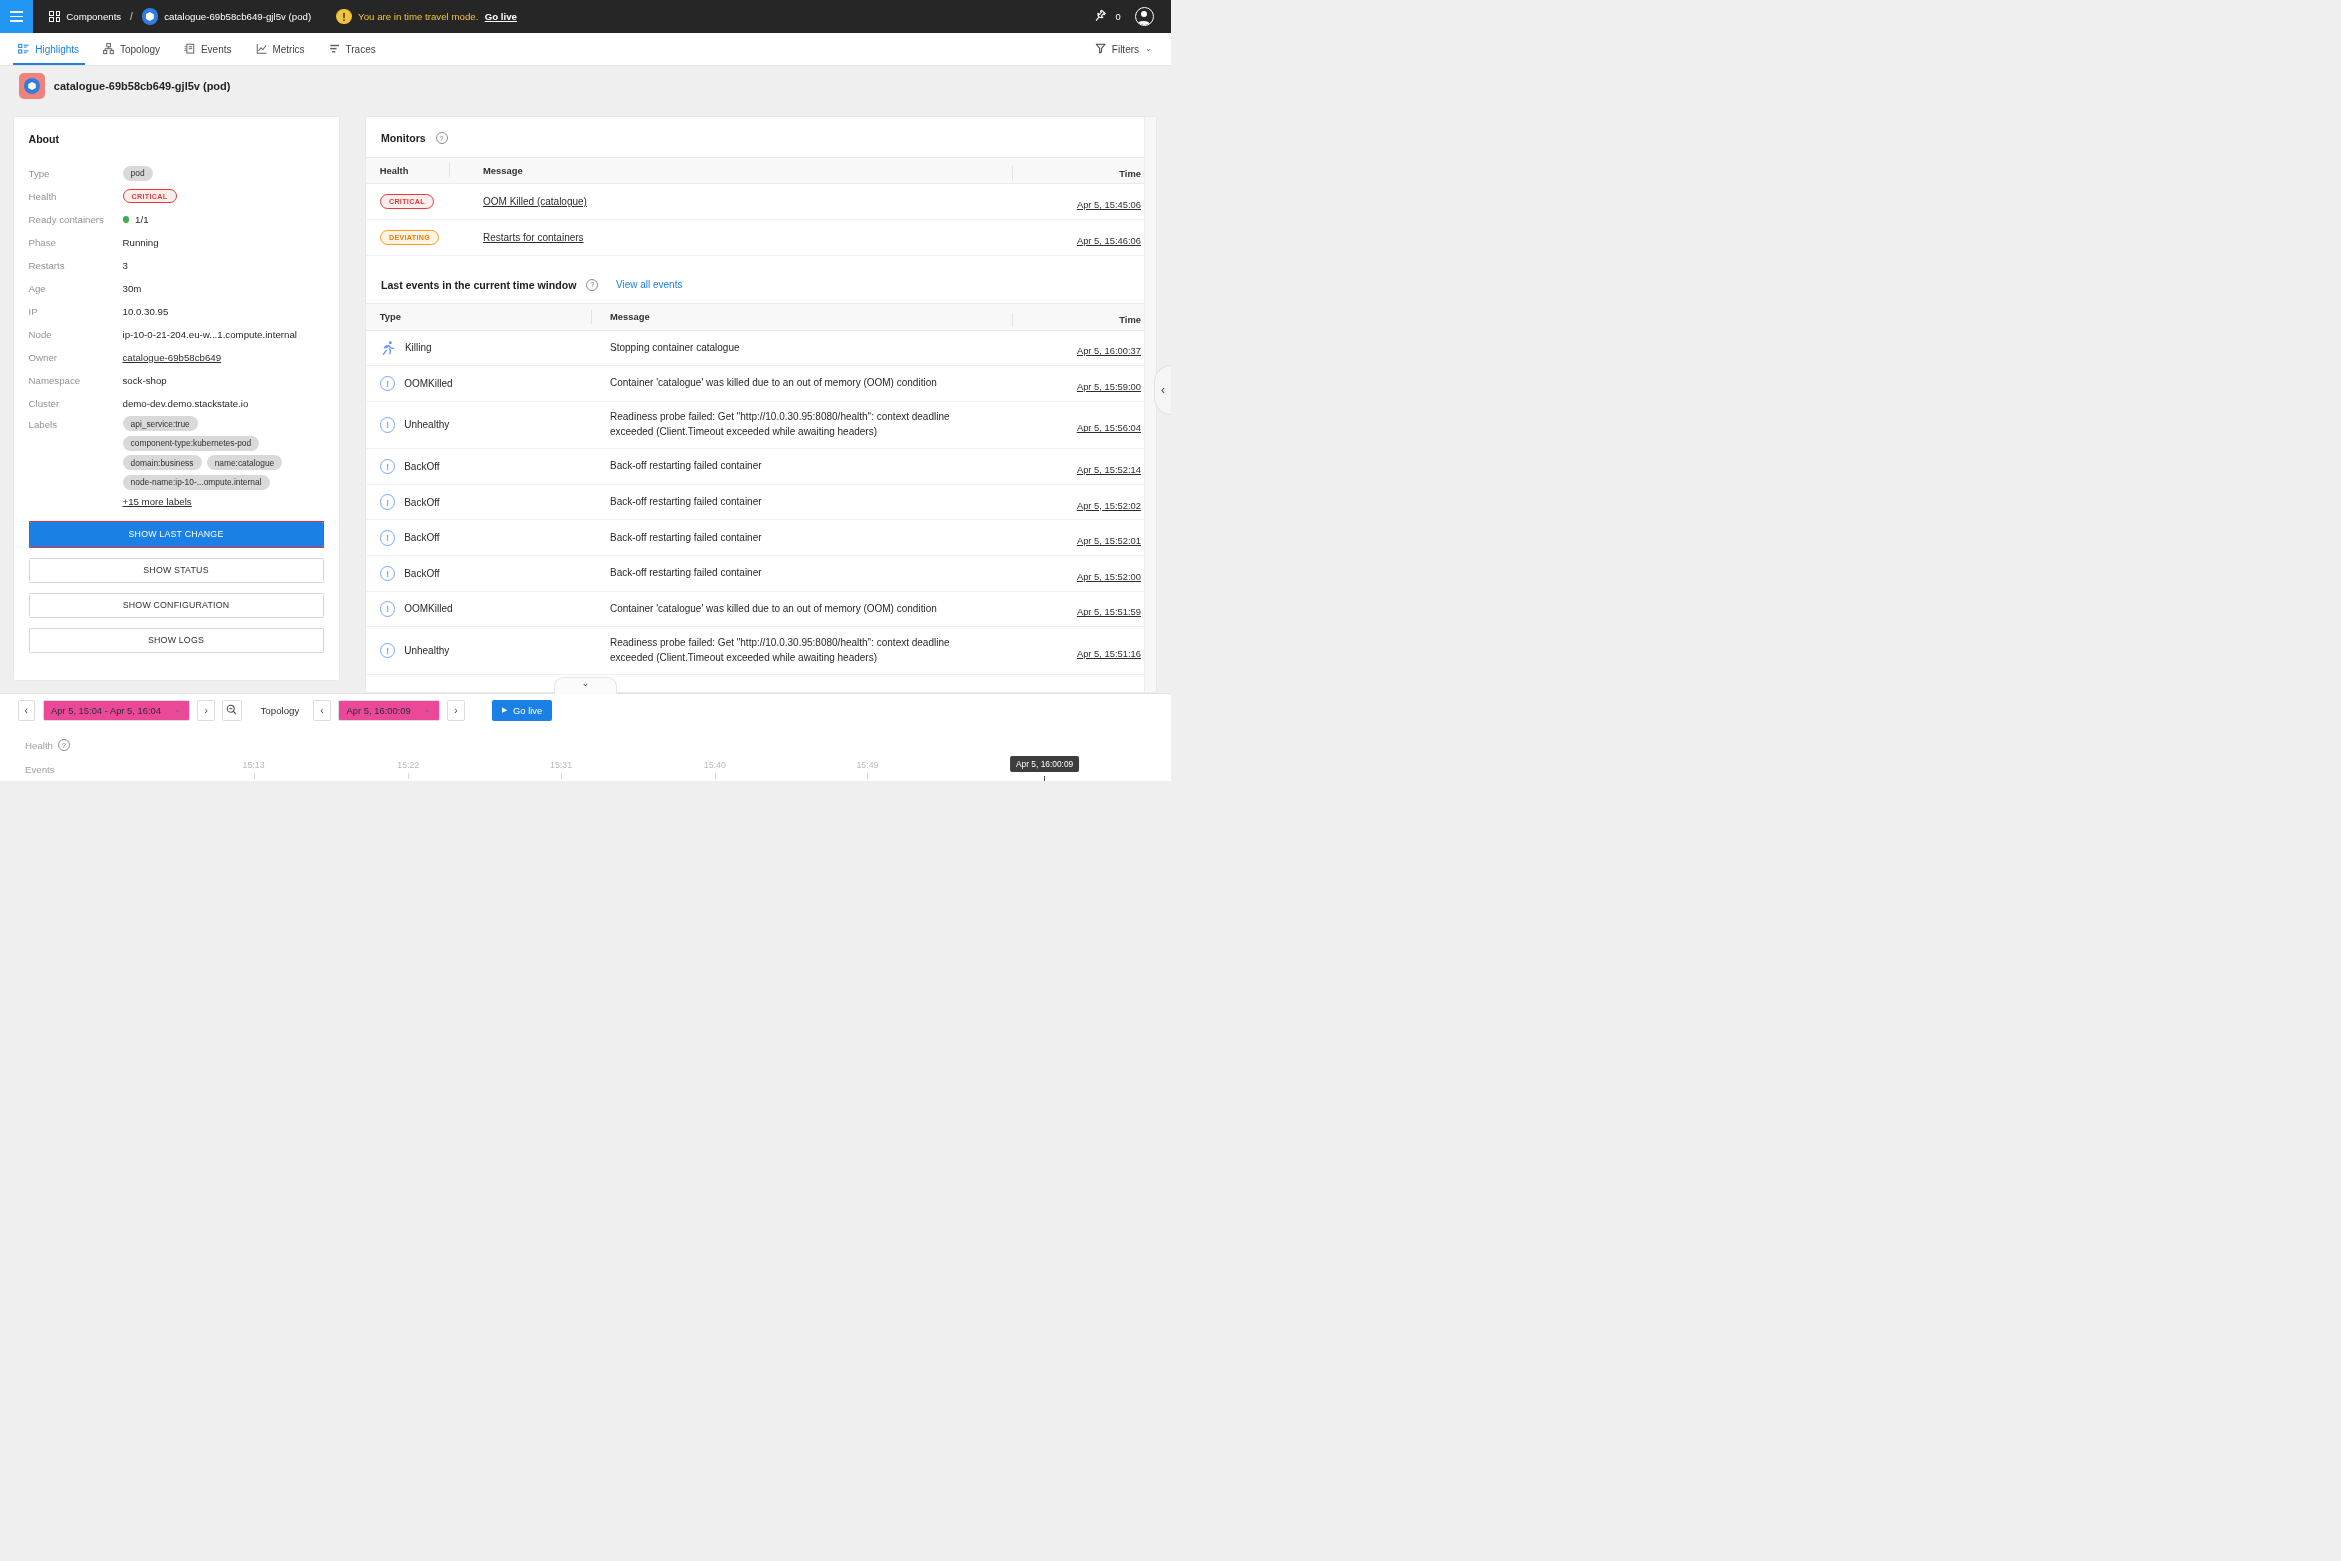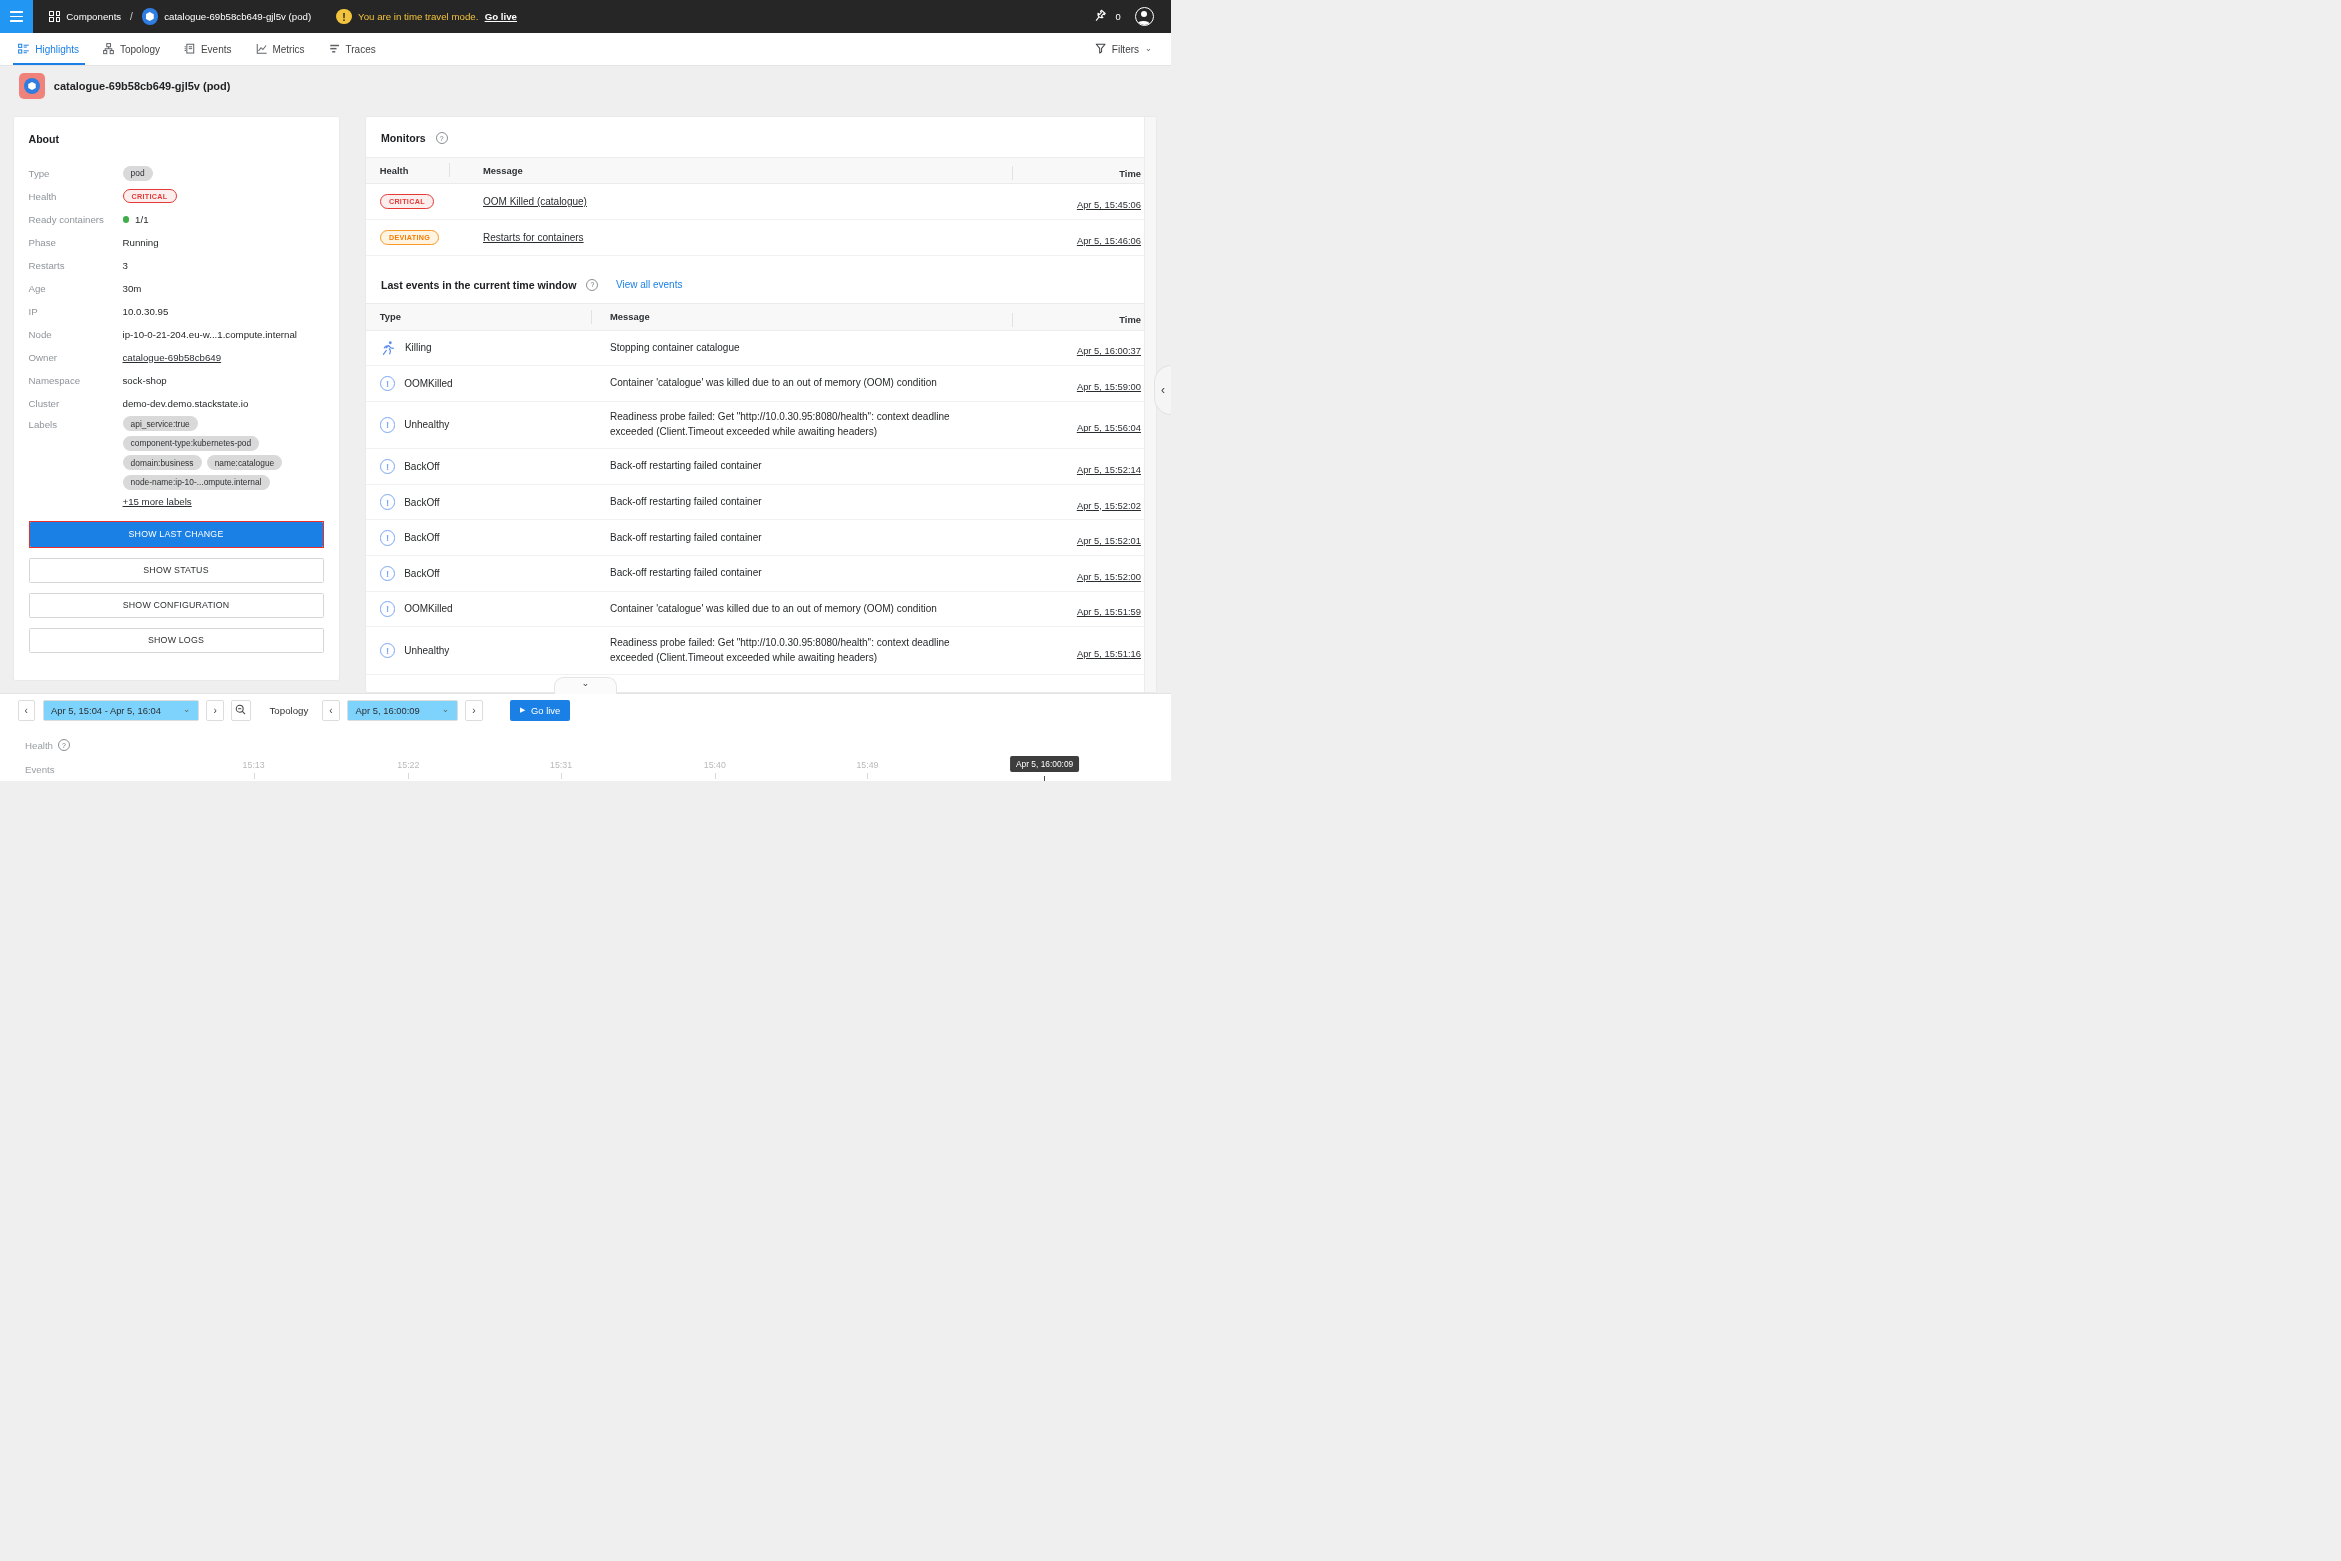--- a/index.html
+++ b/index.html
@@ -130,22 +130,22 @@
   .collapse-handle::after { content:"‹"; font-size:12px; color:#3c4043; }
 
   
   .bottombar { position:absolute; left:0; right:0; top:693px; height:88px; background:#fff;
                border-top:0.6px solid #e3e3e3; z-index:5; }
   .controls { position:absolute; left:17.5px; top:5.6px; display:flex; align-items:center; gap:7.5px; }
   .icon-btn { width:17.5px; height:21px; background:#fff; border:0.6px solid #dcdcdc; border-radius:1.9px;
               display:flex; align-items:center; justify-content:center; cursor:pointer; color:#444;
               font-size:10px; }
   .chev-l::after { content:"‹"; } .chev-r::after { content:"›"; }
-  .select { height:21px; border:0.6px solid #dcdcdc; border-radius:1.9px; background:#7dd3fc; display:flex;
-            align-items:center; gap:22px; padding:0 7.5px; font-size:9.4px; color:#2b2e31; cursor:pointer; }
+  .select { height:21px; border:0.6px solid #dcdcdc; border-radius:1.9px; background:#ec4899; display:flex;
+            align-items:center; gap:13px; padding:0 7.5px; font-size:9.4px; color:#2b2e31; cursor:pointer; }
   .zoom-btn { width:19.4px; }
   .tl-label { font-size:9.7px; color:#2f3134; margin:0 6.3px 0 11.3px; }
   .golive-btn { height:21px; background:#1a80e5; border:none; border-radius:1.9px; color:#fff;
                 font-size:9.4px; padding:0 10px; margin-left:20px; display:flex; align-items:center;
                 gap:5.6px; cursor:pointer; font-family:inherit; }
   .golive-btn::before { content:"▶"; font-size:6.9px; }
   .row-label { position:absolute; left:25px; color:#9aa0a5; font-size:9.7px; display:flex;
                align-items:center; gap:5px; }
   .hl { top:45px; } .el { top:70px; }
   .chart { position:absolute; left:105px; width:1018px; top:30px; height:58px;margin-top:36px; }

